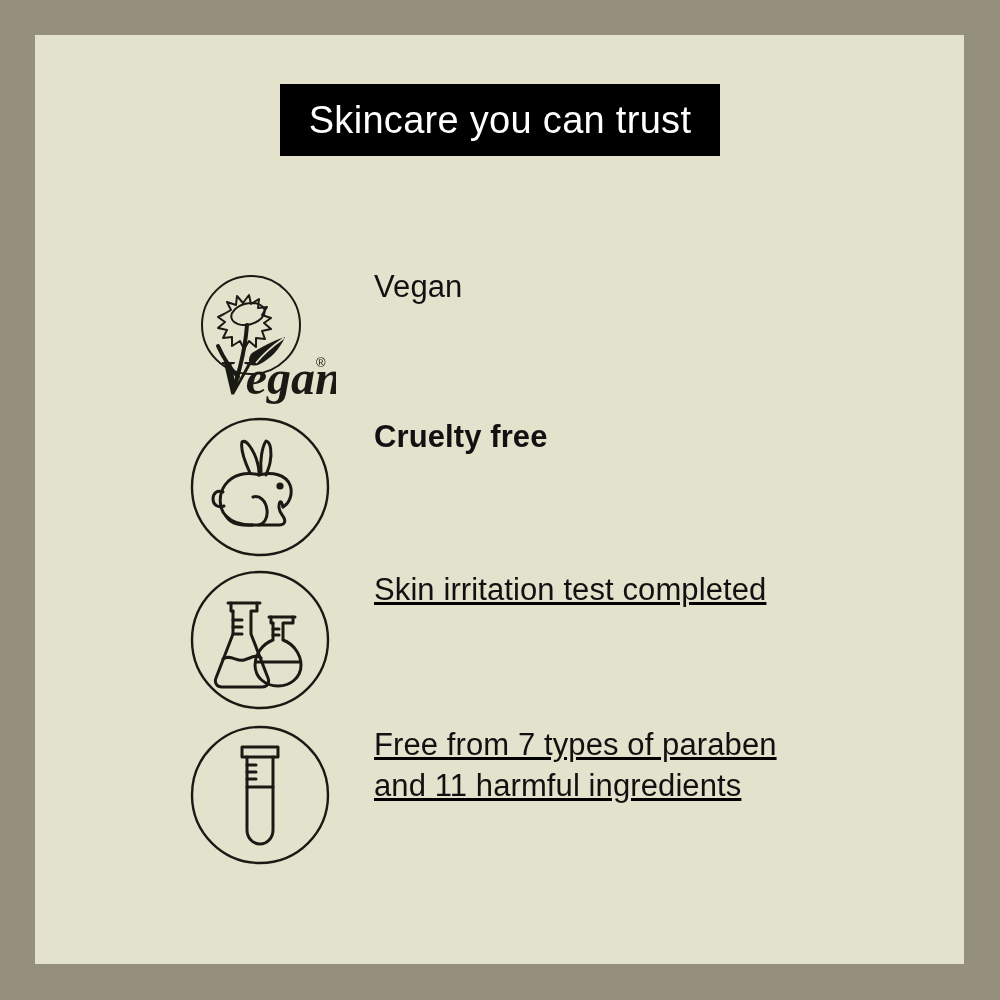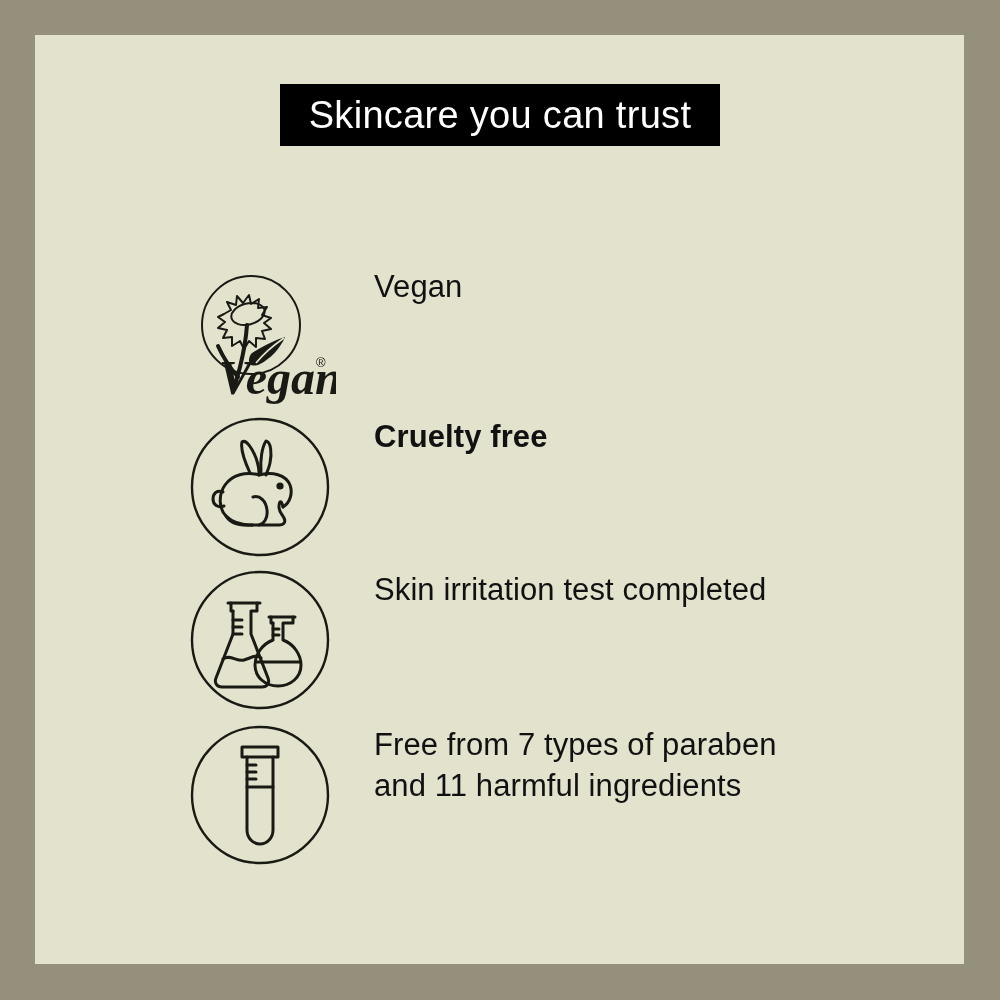--- a/index.html
+++ b/index.html
@@ -19,21 +19,21 @@
     top: 35px;
     width: 929px;
     height: 929px;
     background: #E3E2CC;
   }
   #title-bar {
     position: absolute;
     left: 245px;
     top: 49px;
     width: 440px;
-    height: 62px;
+    height: 72px;
     background: #000000;
     display: flex;
     align-items: center;
     justify-content: center;
   }
   #title-text {
     color: #FFFFFF;
     font-family: "Liberation Sans", sans-serif;
     font-size: 38px;
     font-weight: 400;
@@ -70,22 +70,22 @@
     font-family: "Liberation Sans", sans-serif;
     font-size: 31px;
     color: #111111;
     line-height: 1.32;
     margin-left: 38px;
     white-space: pre-line;
     letter-spacing: 0.1px;
   }
   #row-vegan   { top: 232px; }
   #row-cruelty { top: 382px; font-weight: bold; }
-  #row-skin    { top: 535px; }
-  #row-paraben { top: 690px; }
+  #row-skin    { top: 535px; text-decoration: underline; }
+  #row-paraben { top: 690px; text-decoration: underline; }
 </style>
 </head>
 <body>
 
 <div id="card">
 
   <div id="title-bar">
     <span id="title-text">Skincare you can trust</span>
   </div>
 

